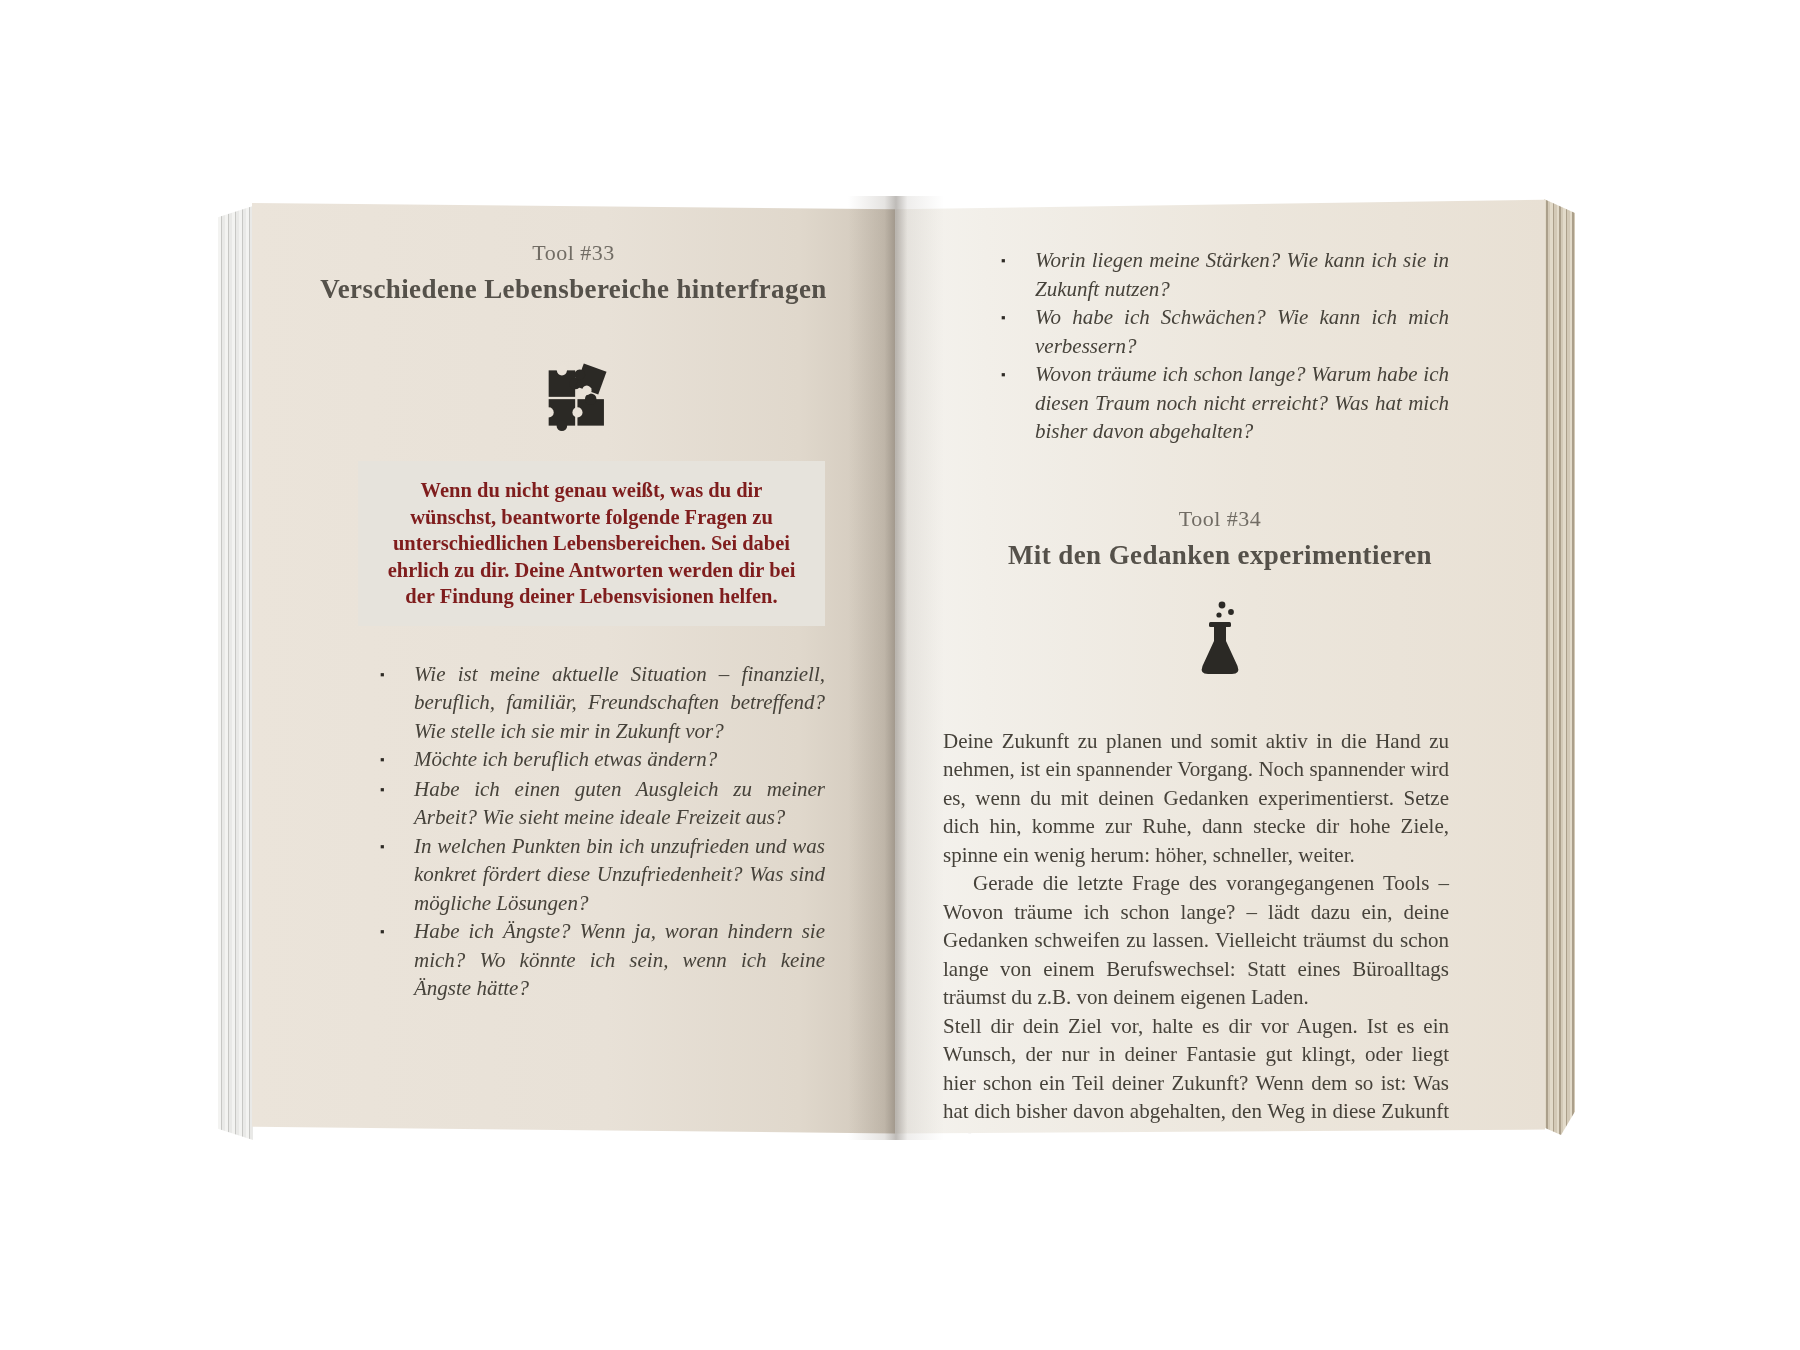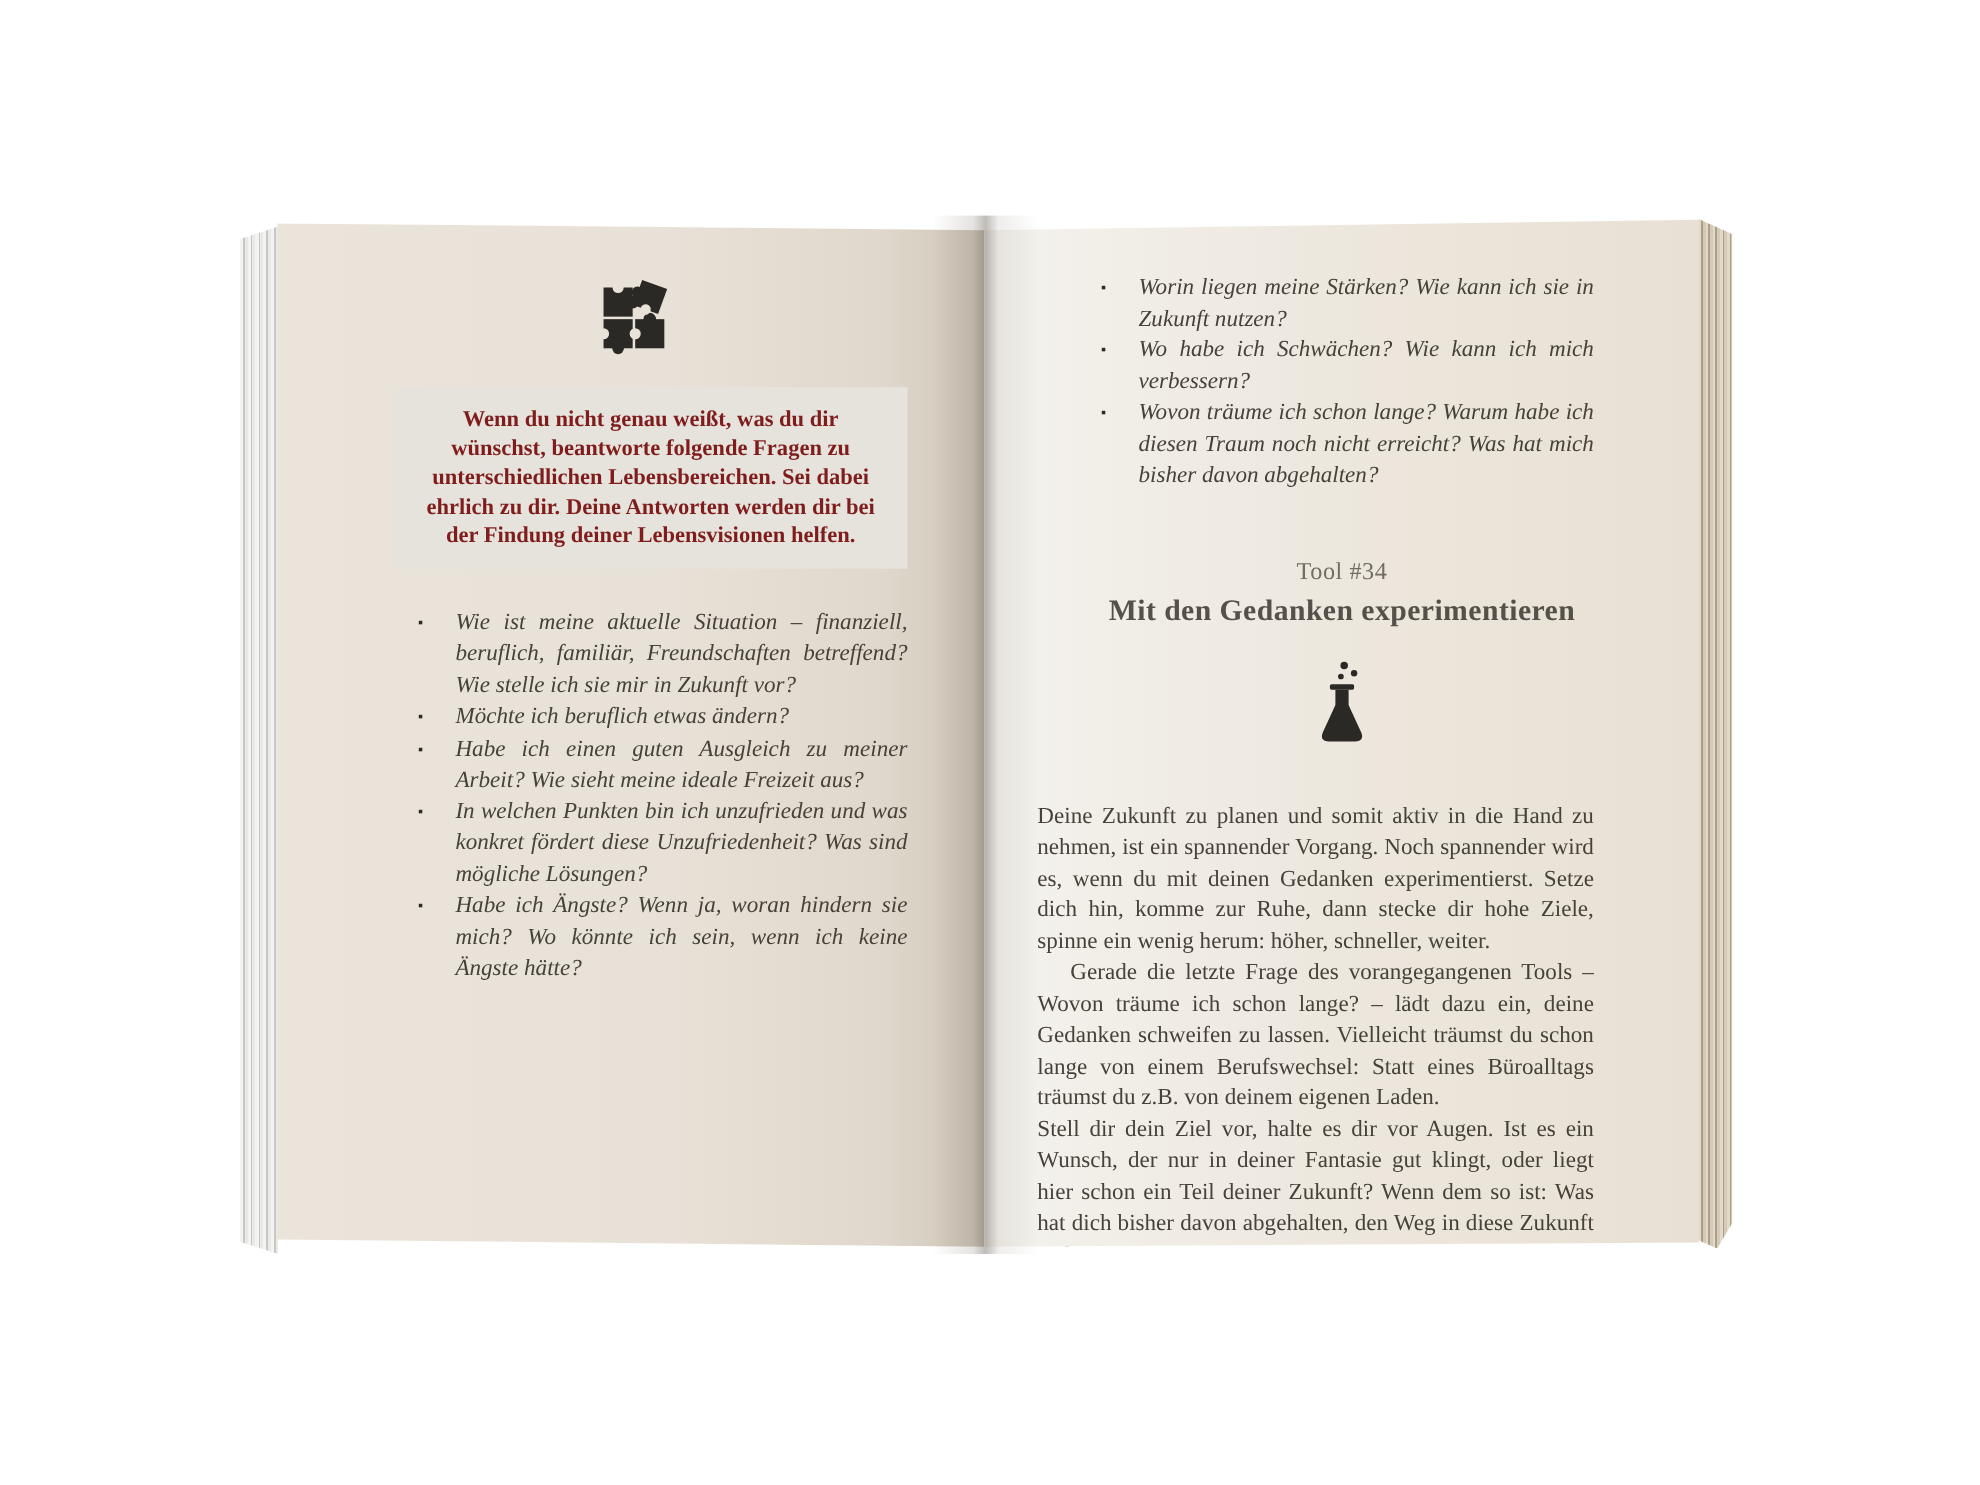--- a/index.html
+++ b/index.html
@@ -78,20 +78,22 @@
 </style>
 </head>
 <body>
 
 <div class="stage">
 
   <div class="stack-left"></div>
   <div class="stack-right"></div>
 
   <div class="page page-left">
+    <div class="tool-label">Tool #33</div>
+    <div class="tool-title">Verschiedene Lebensbereiche hinterfragen</div>
 
     <div class="icon-wrap">
       <span>
         <svg class="icon-svg" width="76" height="78" viewBox="0 0 66 66">
 
           <rect x="11" y="9" width="23" height="23" fill="#2b2925"></rect>
           <circle cx="34" cy="20.5" r="5" fill="#2b2925"></circle>
           <circle cx="22.5" cy="9" r="4.4" fill="#e9e2d8"></circle>
 
           <rect x="11" y="34" width="23" height="23" fill="#2b2925"></rect>

